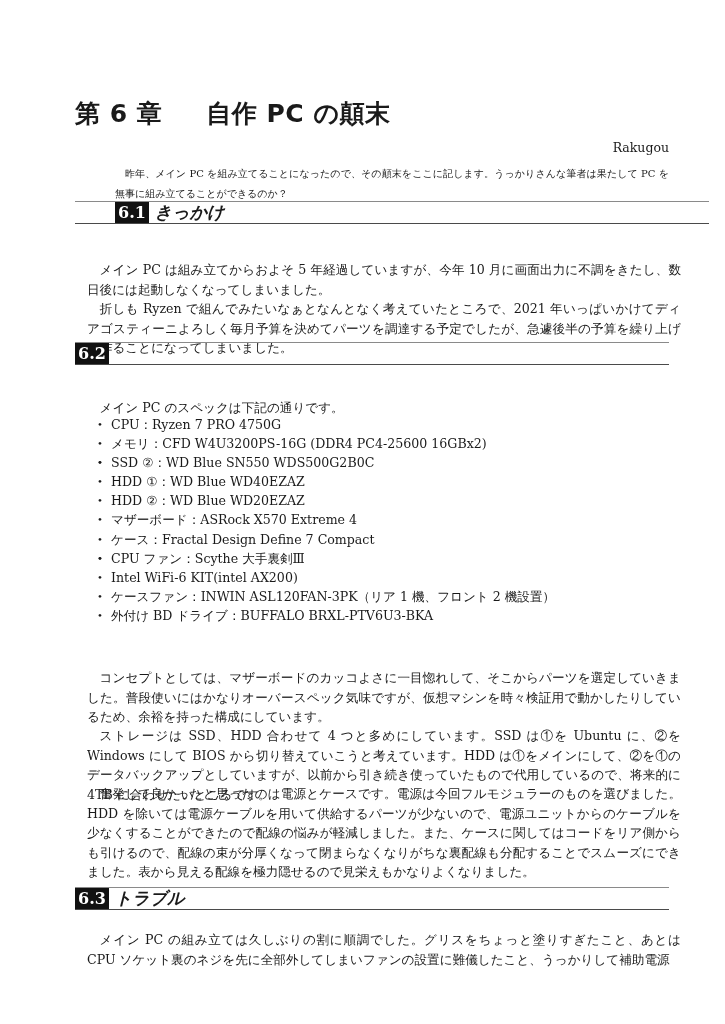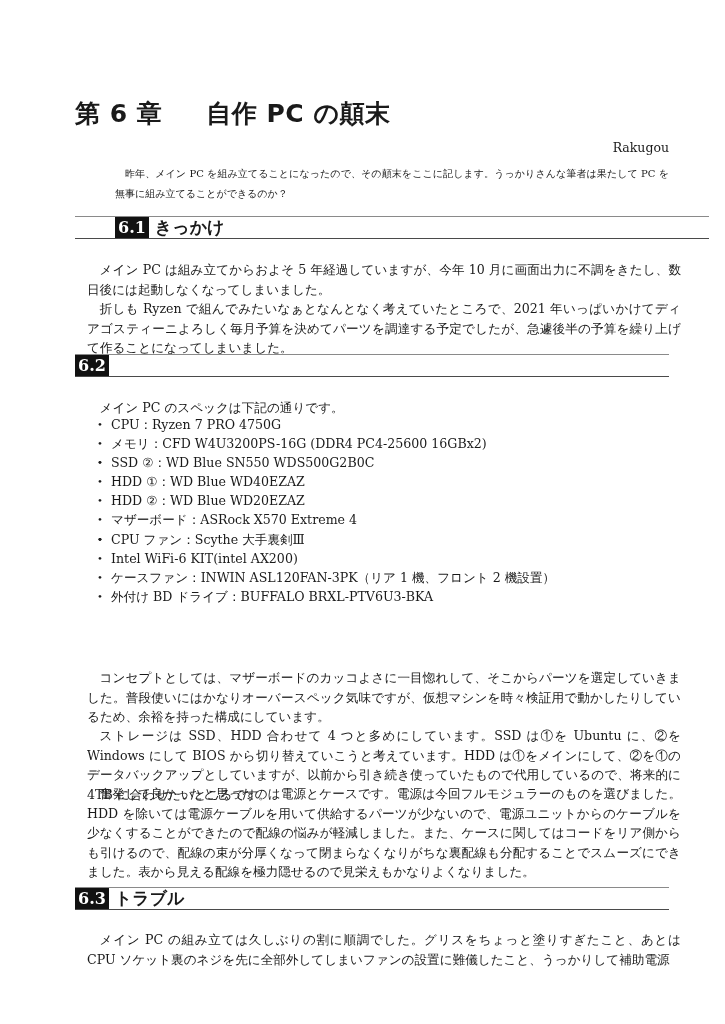--- a/index.html
+++ b/index.html
@@ -70,20 +70,21 @@
       line-height: 22px;
       padding: 0 3px;
       margin-right: 6px;
     }
     .section-head .sec-title {
       font-family: "DejaVu Sans", "Liberation Sans", sans-serif;
       font-weight: bold;
       font-size: 17px;
       line-height: 21px;
       white-space: nowrap;
+      font-style: italic;
     }
     .para {
       position: absolute;
       left: 0;
       width: 594px;
       font-size: 12.6px;
       line-height: 19.5px;
       text-indent: 1em;
       text-align: justify;
       margin: 12px;
@@ -116,41 +117,41 @@
 <div class="page">
 
   <div class="chapter-title">
     <span class="num-part">第 6 章</span><span>自作 PC の顛末</span>
   </div>
 
   <div class="author">Rakugou</div>
 
   <p class="abstract" style="margin:0;">昨年、メイン PC を組み立てることになったので、その顛末をここに記します。うっかりさんな筆者は果たして PC を無事に組み立てることができるのか？</p>
 
-  <div class="section-head" style="top:216px;padding-left:40px;">
+  <div class="section-head" style="top:201px;padding-left:40px;">
     <span class="sec-num">6.1</span>
     <span class="sec-title">きっかけ</span>
   </div>
   <p class="para" style="top:248px;">メイン PC は組み立てからおよそ 5 年経過していますが、今年 10 月に画面出力に不調をきたし、数日後には起動しなくなってしまいました。</p>
   <p class="para" style="top:287px;">折しも Ryzen で組んでみたいなぁとなんとなく考えていたところで、2021 年いっぱいかけてディアゴスティーニよろしく毎月予算を決めてパーツを調達する予定でしたが、急遽後半の予算を繰り上げて作ることになってしまいました。</p>
 
-  <div class="section-head" style="top:354px;">
+  <div class="section-head" style="top:342px;">
     <span class="sec-num">6.2</span>
   </div>
   <p class="para" style="top:386px;">メイン PC のスペックは下記の通りです。</p>
 
   <ul class="spec-list">
     <li><span class="bullet">•</span><span>CPU：Ryzen 7 PRO 4750G</span></li>
     <li><span class="bullet">•</span><span>メモリ：CFD W4U3200PS-16G (DDR4 PC4-25600 16GBx2)</span></li>
     <li><span class="bullet">•</span></li>
     <li><span class="bullet">•</span><span>SSD ②：WD Blue SN550 WDS500G2B0C</span></li>
     <li><span class="bullet">•</span><span>HDD ①：WD Blue WD40EZAZ</span></li>
     <li><span class="bullet">•</span><span>HDD ②：WD Blue WD20EZAZ</span></li>
     <li><span class="bullet">•</span><span>マザーボード：ASRock X570 Extreme 4</span></li>
-    <li><span class="bullet">•</span></li>
+    <li><span class="bullet">•</span><span>ケース：Fractal Design Define 7 Compact</span></li>
     <li><span class="bullet">•</span></li>
     <li><span class="bullet">•</span><span>CPU ファン：Scythe 大手裏剣Ⅲ</span></li>
     <li><span class="bullet">•</span><span>Intel WiFi-6 KIT(intel AX200)</span></li>
     <li><span class="bullet">•</span><span>ケースファン：INWIN ASL120FAN-3PK（リア 1 機、フロント 2 機設置）</span></li>
     <li><span class="bullet">•</span><span>外付け BD ドライブ：BUFFALO BRXL-PTV6U3-BKA</span></li>
   </ul>
 
   <p class="para" style="top:656px;">コンセプトとしては、マザーボードのカッコよさに一目惚れして、そこからパーツを選定していきました。普段使いにはかなりオーバースペック気味ですが、仮想マシンを時々検証用で動かしたりしているため、余裕を持った構成にしています。</p>
   <p class="para" style="top:714px;">ストレージは SSD、HDD 合わせて 4 つと多めにしています。SSD は①を Ubuntu に、②を Windows にして BIOS から切り替えていこうと考えています。HDD は①をメインにして、②を①のデータバックアップとしていますが、以前から引き続き使っていたもので代用しているので、将来的に 4TB に合わせたいところです。</p>
   <p class="para" style="top:772px;">奮発して良かったと思ったのは電源とケースです。電源は今回フルモジュラーのものを選びました。HDD を除いては電源ケーブルを用いて供給するパーツが少ないので、電源ユニットからのケーブルを少なくすることができたので配線の悩みが軽減しました。また、ケースに関してはコードをリア側からも引けるので、配線の束が分厚くなって閉まらなくなりがちな裏配線も分配することでスムーズにできました。表から見える配線を極力隠せるので見栄えもかなりよくなりました。</p>

